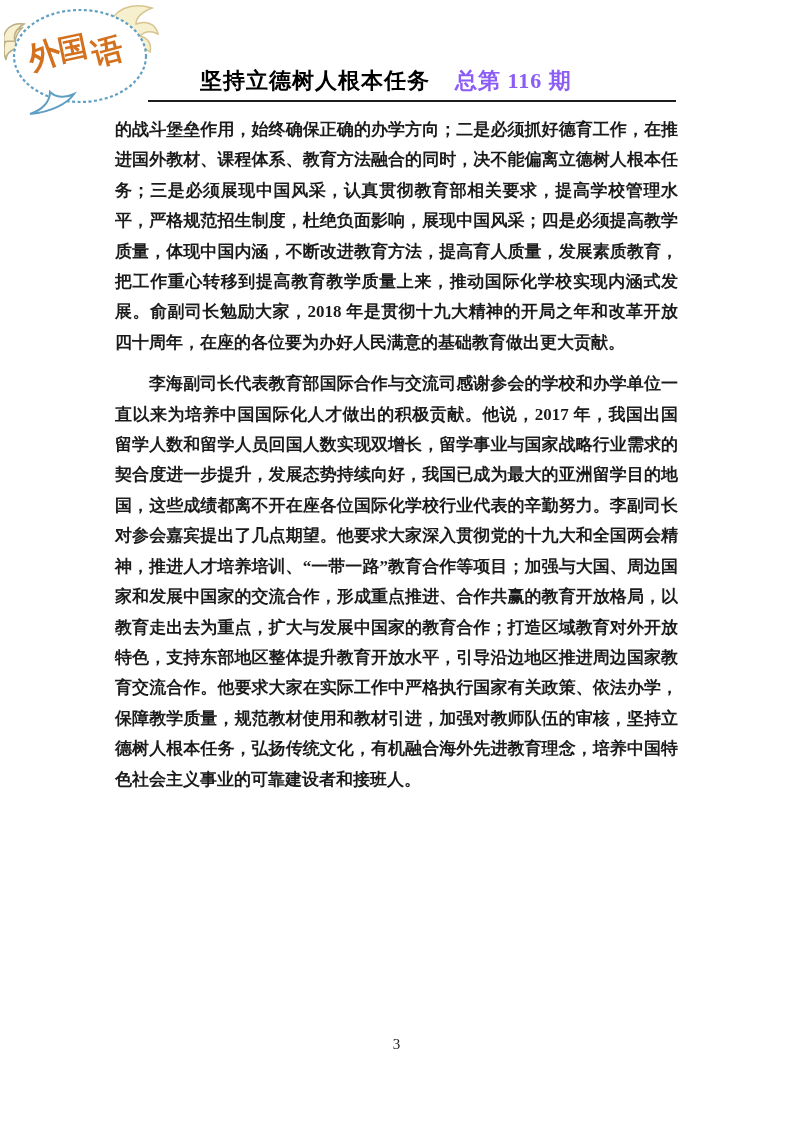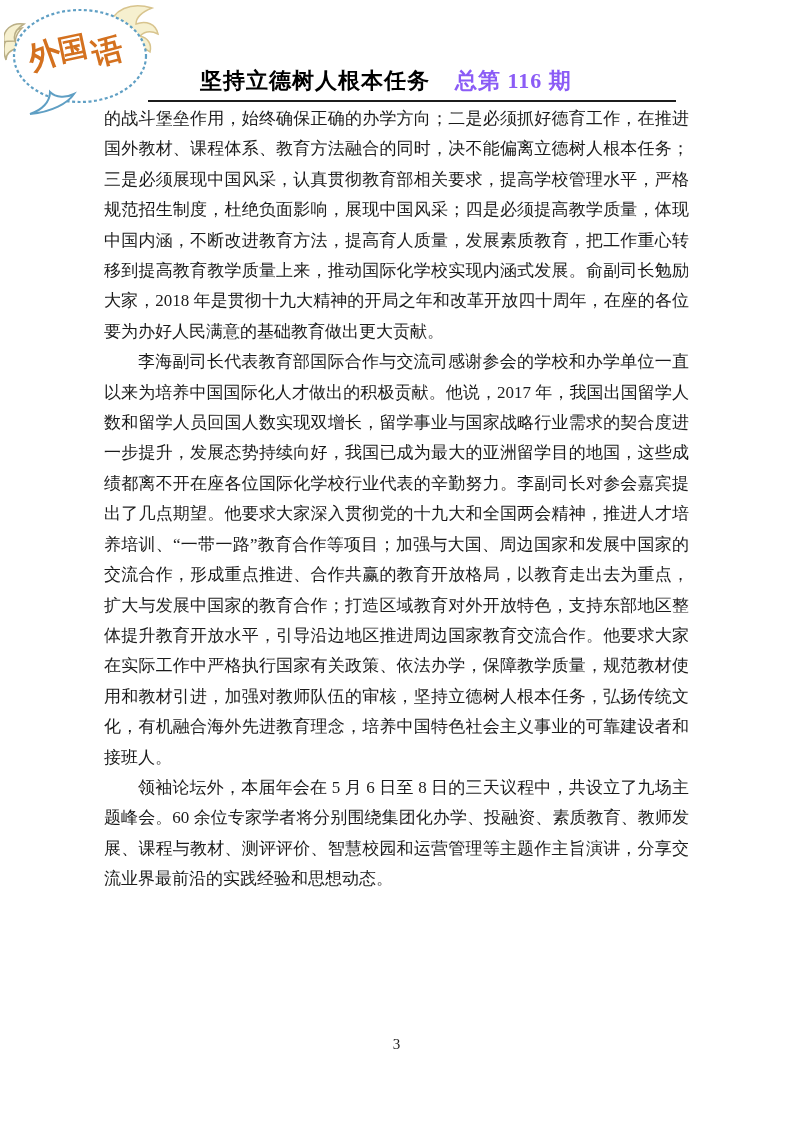--- a/index.html
+++ b/index.html
@@ -28,21 +28,21 @@
   .head-rule{
     position:absolute;left:148px;top:100px;width:528px;height:2px;
     background:#1c1c1c;
   }
   
   .body-text{
     position:absolute;left:104px;top:104px;width:585px;
     font-size:17px;line-height:30.4px;
     text-align:justify;
   }
-  .body-text p{margin:0;padding:0;}
+  .body-text p{margin:11px;padding:0;font-weight:bold;}
   .body-text p.indent{text-indent:2em;}
   
   .page-number{
     position:absolute;left:0;top:1036px;width:100%;
     text-align:center;font-size:15px;color:#222;
   }
 </style>
 </head>
 <body>
 
@@ -71,18 +71,17 @@
     </g>
   </svg>
 
   <div class="masthead-title">坚持立德树人根本任务</div>
   <div class="masthead-issue">总第 116 期</div>
   <div class="head-rule"></div>
 
   <div class="body-text">
     <p>的战斗堡垒作用，始终确保正确的办学方向；二是必须抓好德育工作，在推进国外教材、课程体系、教育方法融合的同时，决不能偏离立德树人根本任务；三是必须展现中国风采，认真贯彻教育部相关要求，提高学校管理水平，严格规范招生制度，杜绝负面影响，展现中国风采；四是必须提高教学质量，体现中国内涵，不断改进教育方法，提高育人质量，发展素质教育，把工作重心转移到提高教育教学质量上来，推动国际化学校实现内涵式发展。俞副司长勉励大家，2018 年是贯彻十九大精神的开局之年和改革开放四十周年，在座的各位要为办好人民满意的基础教育做出更大贡献。</p>
     <p class="indent">李海副司长代表教育部国际合作与交流司感谢参会的学校和办学单位一直以来为培养中国国际化人才做出的积极贡献。他说，2017 年，我国出国留学人数和留学人员回国人数实现双增长，留学事业与国家战略行业需求的契合度进一步提升，发展态势持续向好，我国已成为最大的亚洲留学目的地国，这些成绩都离不开在座各位国际化学校行业代表的辛勤努力。李副司长对参会嘉宾提出了几点期望。他要求大家深入贯彻党的十九大和全国两会精神，推进人才培养培训、“一带一路”教育合作等项目；加强与大国、周边国家和发展中国家的交流合作，形成重点推进、合作共赢的教育开放格局，以教育走出去为重点，扩大与发展中国家的教育合作；打造区域教育对外开放特色，支持东部地区整体提升教育开放水平，引导沿边地区推进周边国家教育交流合作。他要求大家在实际工作中严格执行国家有关政策、依法办学，保障教学质量，规范教材使用和教材引进，加强对教师队伍的审核，坚持立德树人根本任务，弘扬传统文化，有机融合海外先进教育理念，培养中国特色社会主义事业的可靠建设者和接班人。</p>
-    <p class="indent">领袖论坛外，本届年会在 5 月 6 日至 8 日的三天议程中，共设立了九场主题峰会。60 余位专家学者将分别围绕集团化办学、投融资、素质教育、教师发展、课程与教材、测评评价、智慧校园和运营管理等主题作主旨演讲，分享交流业界最前沿的实践经验和思想动态。</p>
   </div>
 
   <div class="page-number">3</div>
 
 </div>
 
 </body></html>

